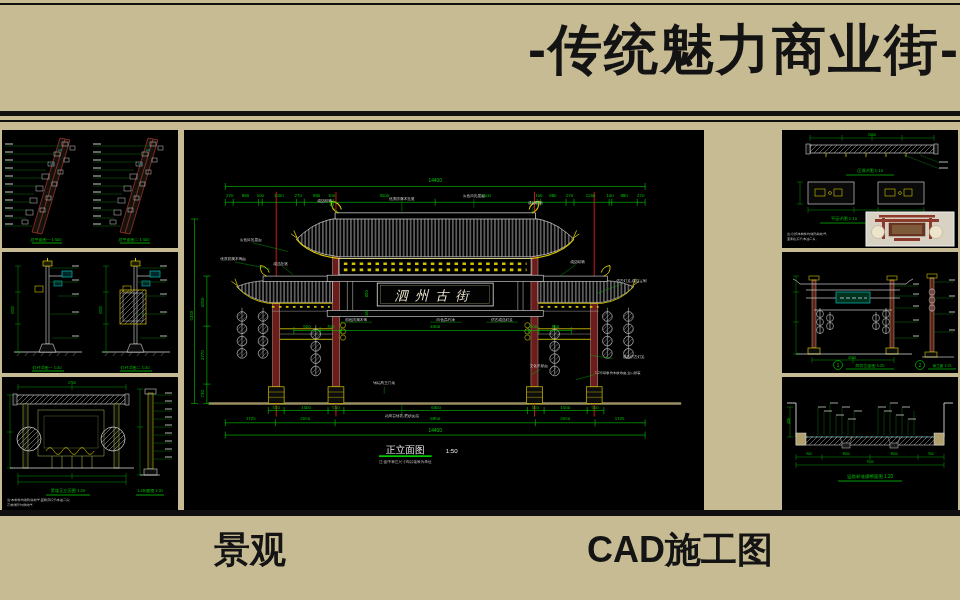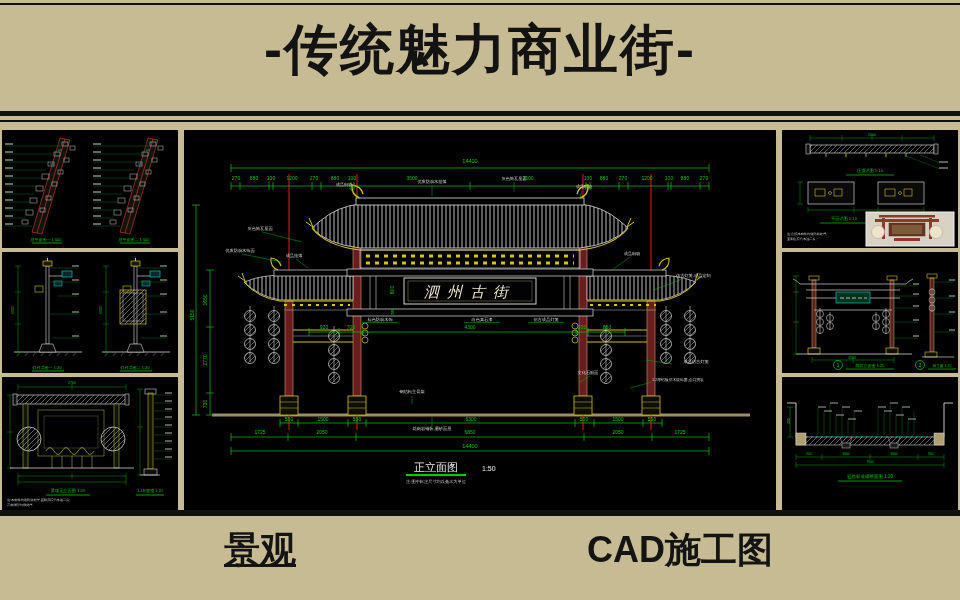--- a/index.html
+++ b/index.html
@@ -4,31 +4,31 @@
 <style>
   html,body{margin:0;padding:0;}
   body{
     width:960px;height:600px;position:relative;overflow:hidden;
     background:#c7bb94;
     font-family:"Liberation Sans",sans-serif;
   }
   .rule{position:absolute;left:0;width:960px;background:#101010;}
   #title-band{position:absolute;left:0;top:0;width:960px;height:122px;}
   #page-title{
-    position:absolute;left:0;top:14px;width:960px;text-align:center;
+    position:absolute;left:0;top:14px;width:960px;text-align:right;
     font-size:54px;font-weight:800;letter-spacing:2px;color:#131313;
   }
   .panel{position:absolute;background:#000;}
   .panel svg{display:block;width:100%;height:100%;}
   svg text{font-family:"Liberation Sans","DejaVu Sans",sans-serif;}
   #footer-left,#footer-right{
     position:absolute;top:526px;font-size:36px;font-weight:700;color:#141414;
     text-align:center;
   }
-  #footer-left{left:185px;width:150px;text-decoration:underline;}
+  #footer-left{left:175px;width:150px;}
   #footer-right{left:540px;width:280px;}
 </style>
 </head>
 <body>
 
 <div id="title-band">
   <div class="rule" style="top:3px;height:2px;"></div>
   <div id="page-title">-传统魅力商业街-</div>
   <div class="rule" style="top:111px;height:5px;"></div>
   <div class="rule" style="top:120px;height:2px;"></div>
@@ -154,21 +154,21 @@
   <g>
         <text x="66" y="115" font-size="4.2" fill="#00c800" text-anchor="middle">景墙正立面图 1:20</text>
         <text x="148" y="115" font-size="3.8" fill="#00c800" text-anchor="middle">1-1剖面图 1:20</text>
         <text x="70" y="7" font-size="3.5" fill="#00c800" text-anchor="middle">2760</text>
         <text x="5" y="124" font-size="3.2" fill="#c9c9c9" text-anchor="start">注:木构件均做防腐处理,面刷深棕色木油二度;</text>
         <text x="5" y="129" font-size="3.2" fill="#c9c9c9" text-anchor="start">石材缝隙勾缝处理。</text>
       </g>
 </svg>
 </div>
 
-<div class="panel" style="left:184px;top:130px;width:592px;height:380px;">
+<div class="panel" style="left:184px;top:130px;width:520px;height:380px;">
 <svg viewBox="0 0 592 380">
   <defs>
     <pattern id="pv" width="4" height="8" patternUnits="userSpaceOnUse">
       <rect width="4" height="8" fill="#000"></rect>
           <line x1="2" y1="0" x2="2" y2="8" stroke="#b9b9b9" stroke-width="1"></line>
     </pattern>
     <pattern id="pdm" width="5" height="5" patternUnits="userSpaceOnUse">
           <path d="M0,5 L5,0" stroke="#9a9a9a" stroke-width="0.6"></path>
         </pattern>
     <g id="lstr">

